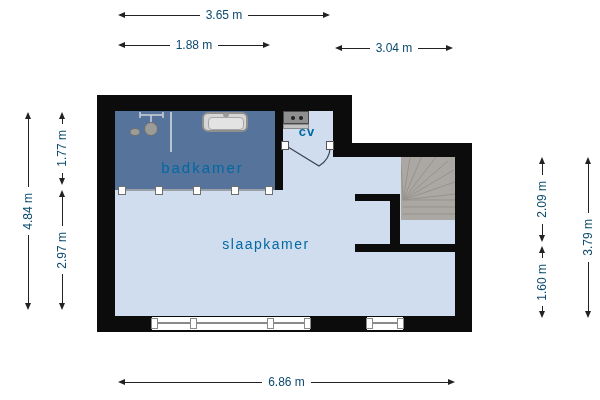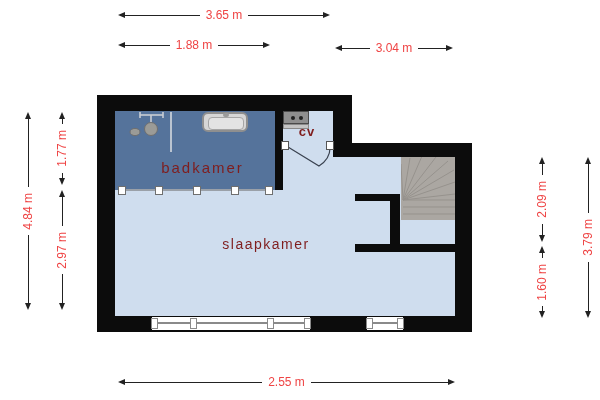--- a/index.html
+++ b/index.html
@@ -38,26 +38,26 @@
   
   .washbasin{left:202px;top:112px;width:46px;height:20px;background:#d6d6d6;border:2px solid #8f8f8f;border-radius:6px;box-sizing:border-box;}
   .washbasin-inner{position:absolute;left:4px;top:3px;width:34px;height:11px;background:#e3e3e3;border:1px solid #a5a5a5;border-radius:4px;}
   .tap{position:absolute;left:19px;top:-1px;width:6px;height:4px;background:#9a9a9a;border-radius:2px;}
   .boiler{left:283px;top:111px;width:26px;height:13px;background:#8f8f8f;border:1px solid #4a4a4a;box-sizing:border-box;}
   .boiler-dot{position:absolute;top:4px;width:4px;height:4px;border-radius:50%;background:#222;}
   .boiler-base{left:283px;top:124px;width:26px;height:5px;background:#c4c4c4;border:1px solid #8a8a8a;box-sizing:border-box;}
   .doorpost{width:6px;height:7px;background:#ffffff;border:1px solid #555;}
   .partition{left:170px;top:112px;width:2px;height:40px;background:#ccd2da;opacity:.85;}
   
-  .room-label{color:#7f1d1d;text-align:center;}
+  .room-label{color:#0369a1;text-align:center;}
   .lbl-bath{left:115px;top:159px;width:175px;font-size:15px;letter-spacing:2px;}
   .lbl-bed{left:166px;top:236px;width:200px;font-size:14px;letter-spacing:1.5px;}
   .lbl-cv{left:283px;top:124px;width:48px;font-size:13px;font-weight:bold;letter-spacing:1px;}
   
-  .dim{position:absolute;display:flex;align-items:center;font-size:12px;color:#ef4444;}
+  .dim{position:absolute;display:flex;align-items:center;font-size:12px;color:#0c4a6e;}
   .dim .ln{flex:1;background:#222;}
   .dim.h .ln{height:1px;}
   .dim.v{flex-direction:column;}
   .dim.v .ln{width:1px;}
   .dim .lbl{white-space:nowrap;}
   .dim.h .lbl{padding:0 6px;}
   .dim.v .lbl{padding:6px 0;writing-mode:vertical-rl;transform:rotate(180deg);}
   .ah{width:0;height:0;flex:none;}
   .ah.l{border-top:3px solid transparent;border-bottom:3px solid transparent;border-right:7px solid #222;}
   .ah.r{border-top:3px solid transparent;border-bottom:3px solid transparent;border-left:7px solid #222;}
@@ -218,18 +218,18 @@
     <span class="ah t"></span>
       <span class="ln"></span>
     <span class="lbl">3.79 m</span>
     <span class="ln"></span>
       <span class="ah b"></span>
   </div>
 
   <div class="dim h" style="left:118px;top:375px;width:337px;">
     <span class="ah l"></span>
       <span class="ln"></span>
-    <span class="lbl">2.55 m</span>
+    <span class="lbl">6.86 m</span>
     <span class="ln"></span>
       <span class="ah r"></span>
   </div>
 
 </div>
 
 </body></html>

